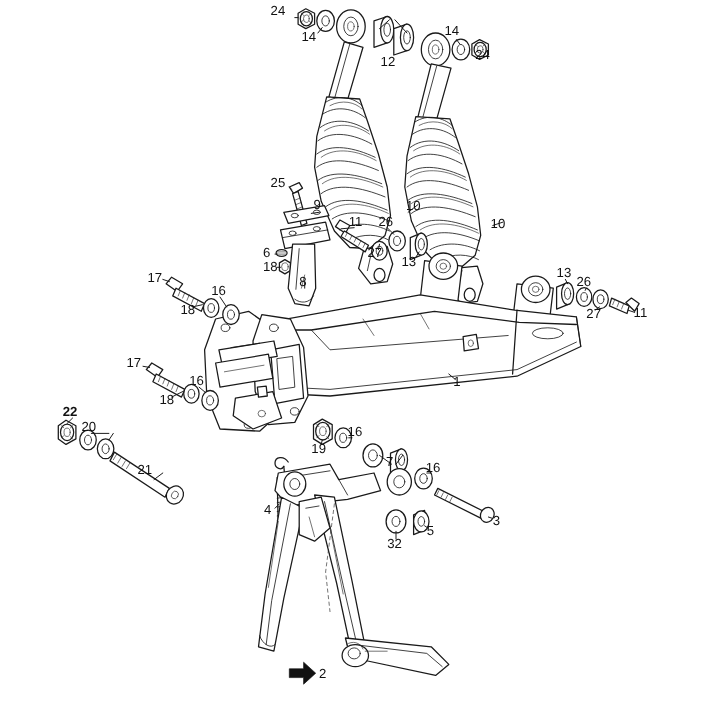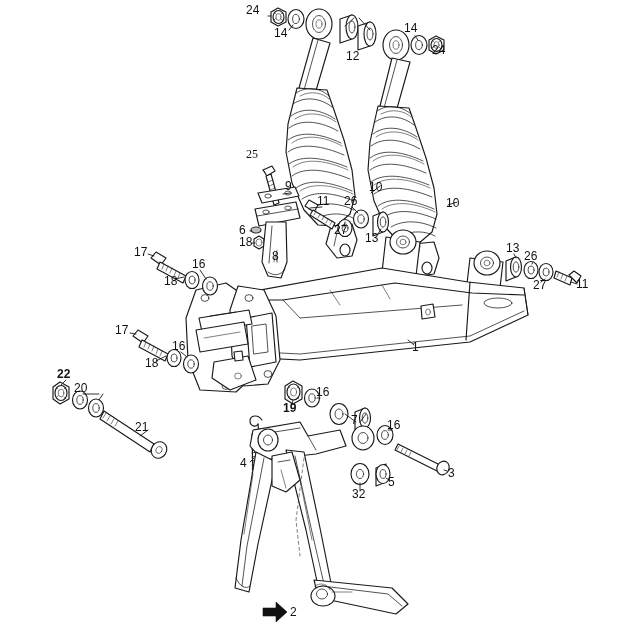--- a/index.html
+++ b/index.html
@@ -550,21 +550,21 @@
       <path class="leader" d="M389 480 L386 478"></path>
     </g>
   </svg>
 
   <div class="callout-label" style="left:246px; top:4px;">24</div>
   <div class="callout-label" style="left:274px; top:27px;">14</div>
   <div class="callout-label" style="left:346px; top:2px;margin-top:48px;">12</div>
   <div class="callout-label" style="left:404px; top:22px;">14</div>
   <div class="callout-label" style="left:432px; top:44px;">24</div>
 
-  <div class="callout-label" style="left:246px; top:148px;font-family:Liberation Serif, serif;">25</div>
+  <div class="callout-label" style="left:246px; top:160px;">25</div>
   <div class="callout-label" style="left:285px; top:180px;">9</div>
   <div class="callout-label" style="left:317px; top:195px;">11</div>
   <div class="callout-label" style="left:344px; top:195px;">26</div>
   <div class="callout-label" style="left:334px; top:224px;">27</div>
   <div class="callout-label" style="left:365px; top:232px;">13</div>
   <div class="callout-label" style="left:369px; top:181px;">10</div>
   <div class="callout-label" style="left:446px; top:197px;">10</div>
 
   <div class="callout-label" style="left:239px; top:224px;">6</div>
   <div class="callout-label" style="left:239px; top:236px;">18</div>
@@ -578,25 +578,25 @@
   <div class="callout-label" style="left:172px; top:340px;">16</div>
   <div class="callout-label" style="left:145px; top:357px;">18</div>
 
   <div class="callout-label" style="left:506px; top:242px;">13</div>
   <div class="callout-label" style="left:524px; top:250px;">26</div>
   <div class="callout-label" style="left:533px; top:279px;">27</div>
   <div class="callout-label" style="left:576px; top:278px;">11</div>
 
   <div class="callout-label" style="left:57px;  top:368px;font-weight:bold;">22</div>
   <div class="callout-label" style="left:74px;  top:382px;">20</div>
-  <div class="callout-label" style="left:135px; top:421px;text-align:center;">21</div>
+  <div class="callout-label" style="left:125px; top:421px;text-align:center;">21</div>
 
   <div class="callout-label" style="left:412px; top:341px;">1</div>
 
-  <div class="callout-label" style="left:283px; top:402px;font-weight:bold;">19</div>
+  <div class="callout-label" style="left:283px; top:402px;">19</div>
   <div class="callout-label" style="left:316px; top:386px;">16</div>
   <div class="callout-label" style="left:351px; top:414px;">7</div>
   <div class="callout-label" style="left:240px; top:457px;">4</div>
   <div class="callout-label" style="left:387px; top:419px;">16</div>
   <div class="callout-label" style="left:448px; top:467px;">3</div>
   <div class="callout-label" style="left:352px; top:488px;">32</div>
   <div class="callout-label" style="left:388px; top:476px;">5</div>
   <div class="callout-label" style="left:290px; top:606px;">2</div>
 
 </div>

